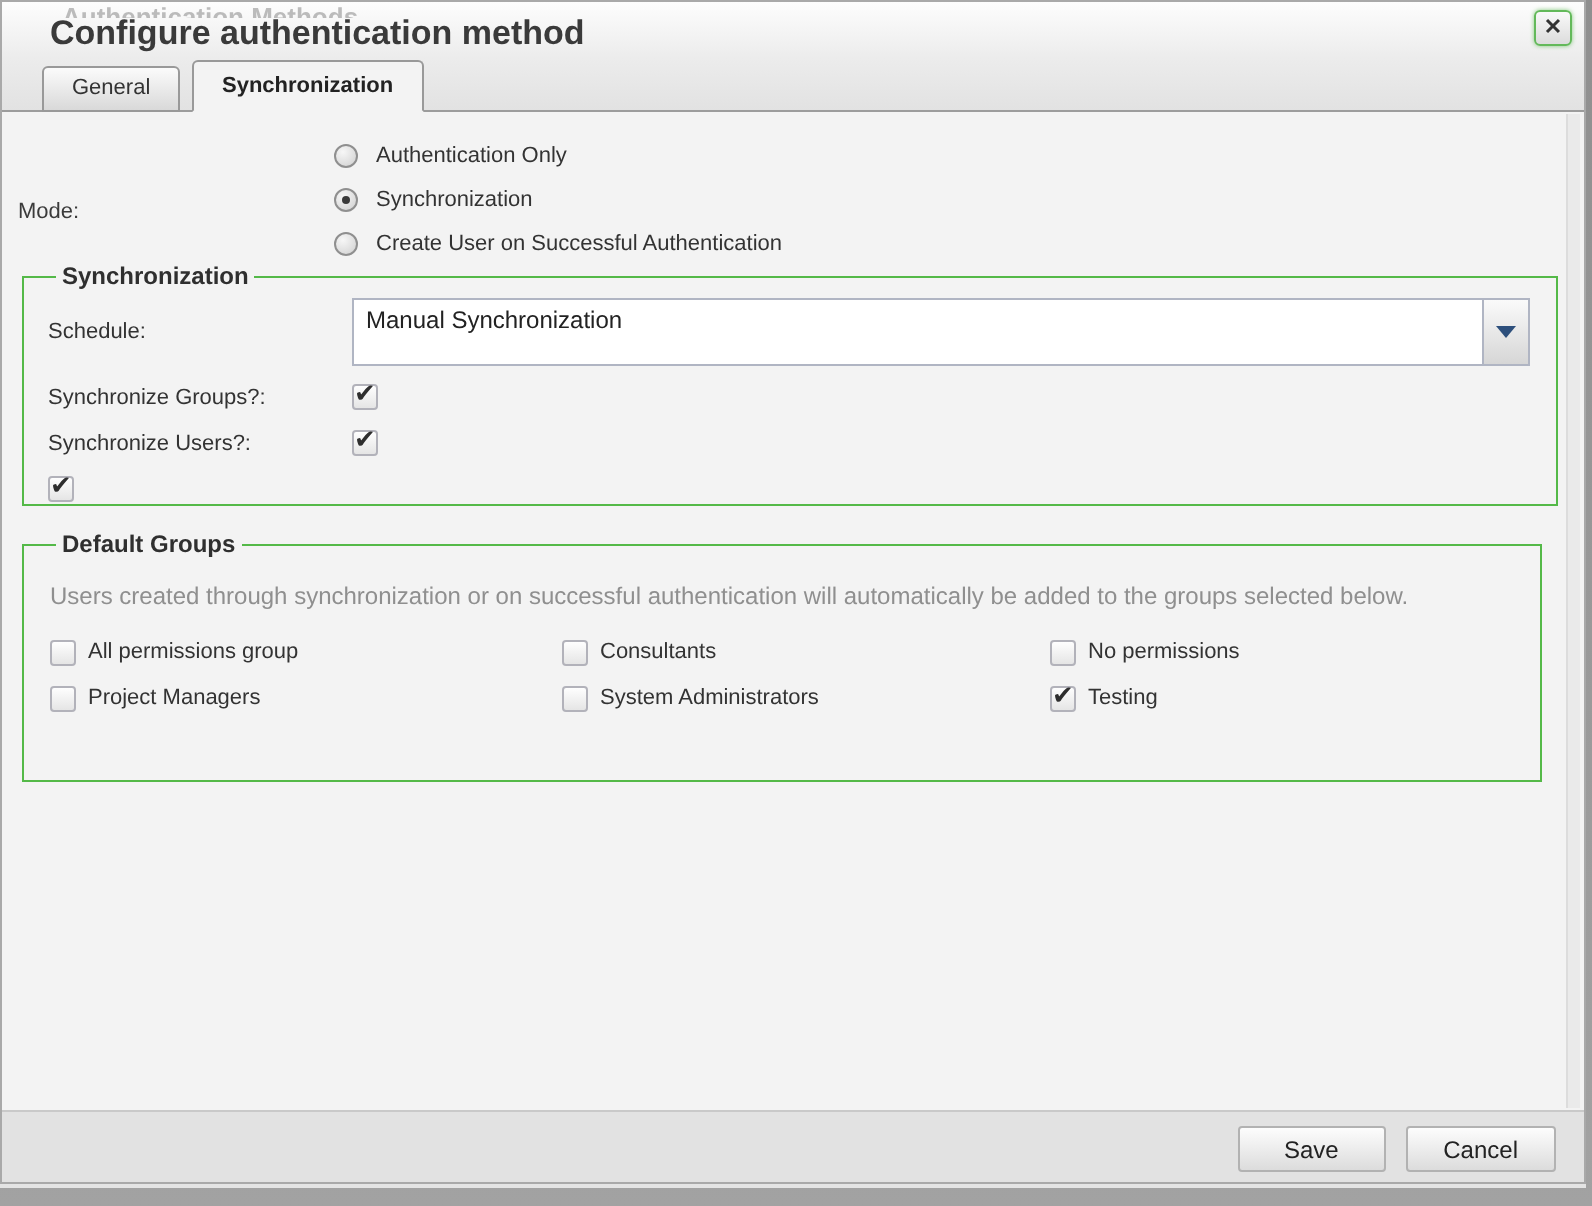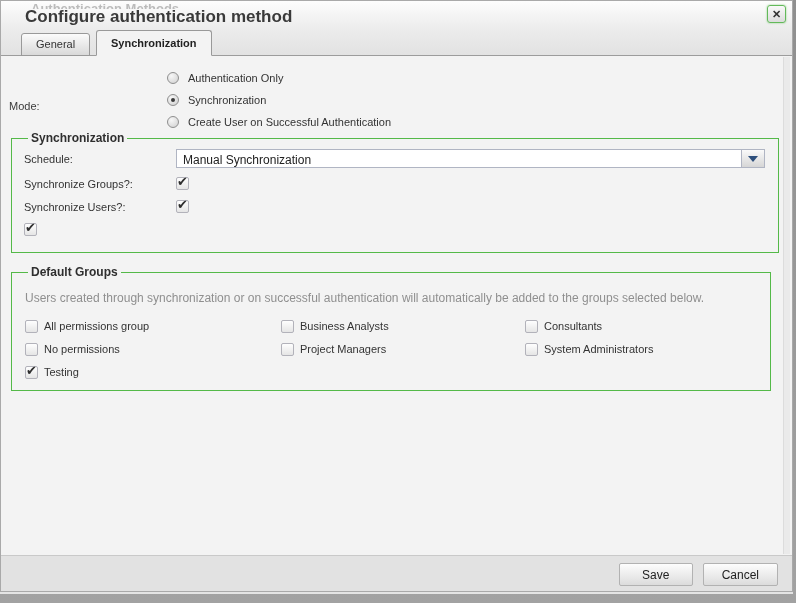--- a/index.html
+++ b/index.html
@@ -96,21 +96,21 @@
     font-size: 12px; font-weight: bold; color: #2f2f2f;
     margin-left: 4px; padding: 0 3px;
   }
   .fs-sync { left: 10px; top: 130px; width: 768px; height: 122px; padding: 4px 12px 0; }
   .fs-groups { left: 10px; top: 264px; width: 760px; height: 126px; padding: 2px 12px 0; }
   .frow { display: flex; align-items: center; margin-bottom: 9px; }
   .frow .flabel { width: 152px; flex: none; font-size: 11px; color: #333; }
   .frow.cb-row { margin-bottom: 10px; }
   
   .select {
-    position: relative; width: 589px; height: 19px;
+    position: relative; width: 589px; height: 34px;
     border: 1px solid #b0b5c3; background: #fff;
     font-size: 12px; color: #222; line-height: 20px;
     padding-left: 6px; cursor: default;
   }
   .select-arrow-btn {
     position: absolute; right: 0; top: 0; bottom: 0; width: 23px;
     background: linear-gradient(#fafafa, #d6d6d6);
     border-left: 1px solid #b0b5c3;
     display: flex; align-items: center; justify-content: center;
     cursor: pointer;
@@ -234,24 +234,20 @@
 
     <div class="groups-desc">Users created through synchronization or on successful authentication will automatically be added to the groups selected below.</div>
 
     <div class="groups-grid">
       <div class="group-item">
         <span class="checkbox"></span>
         <span class="glabel">All permissions group</span>
       </div>
       <div class="group-item">
         <span class="checkbox"></span>
-        <span class="glabel">Business Analysts</span>
-      </div>
-      <div class="group-item">
-        <span class="checkbox"></span>
         <span class="glabel">Consultants</span>
       </div>
       <div class="group-item">
         <span class="checkbox"></span>
         <span class="glabel">No permissions</span>
       </div>
       <div class="group-item">
         <span class="checkbox"></span>
         <span class="glabel">Project Managers</span>
       </div>

